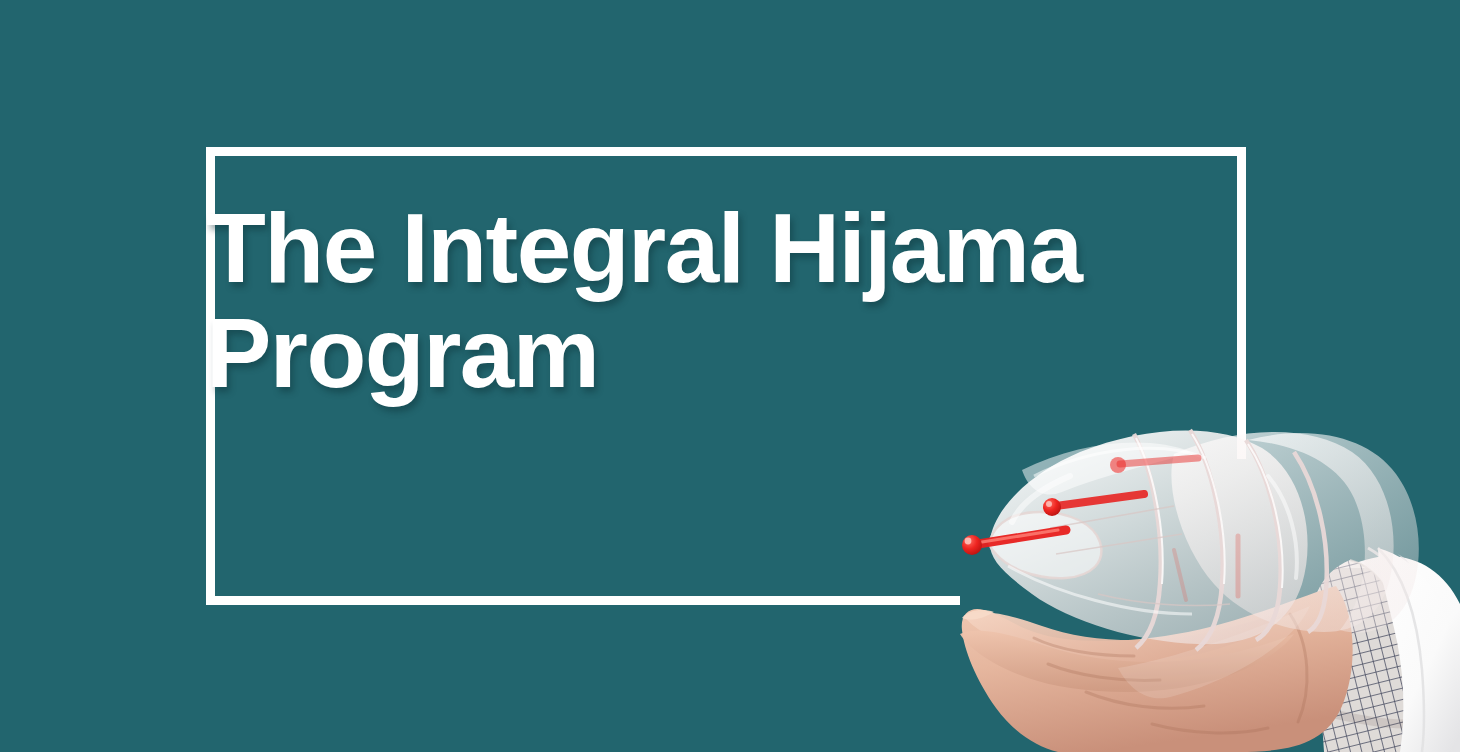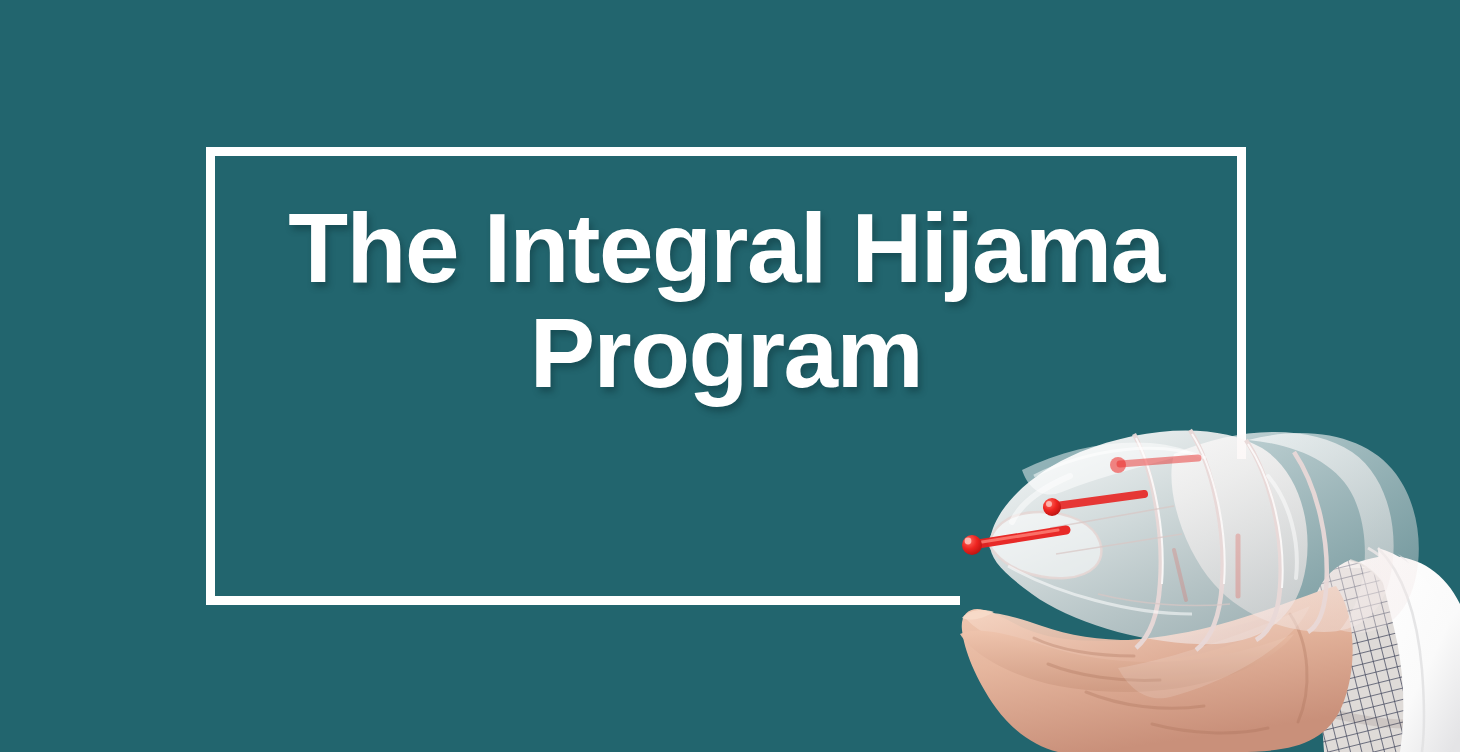--- a/index.html
+++ b/index.html
@@ -13,21 +13,21 @@
   
   .frame-edge{position:absolute;background:#ffffff;}
   #frame-top{left:206px;top:147px;width:1040px;height:9px;}
   #frame-left{left:206px;top:147px;width:9px;height:458px;}
   #frame-bottom{left:206px;top:596px;width:754px;height:9px;}
   #frame-right{left:1237px;top:147px;width:9px;height:312px;}
 
   
   #headline{
     position:absolute;left:206px;top:196px;width:1040px;
-    text-align:center;color:#ffffff;
+    text-align:left;color:#ffffff;
     font-size:98px;line-height:105px;font-weight:bold;
     letter-spacing:-1.5px;
     text-shadow:3px 5px 6px rgba(10,45,50,.40);
     -webkit-font-smoothing:antialiased;
   }
   #headline .ln{display:block;white-space:nowrap;}
 
   
   #photo{position:absolute;left:938px;top:418px;width:522px;height:334px;}
   #photo svg{display:block;width:522px;height:334px;}

